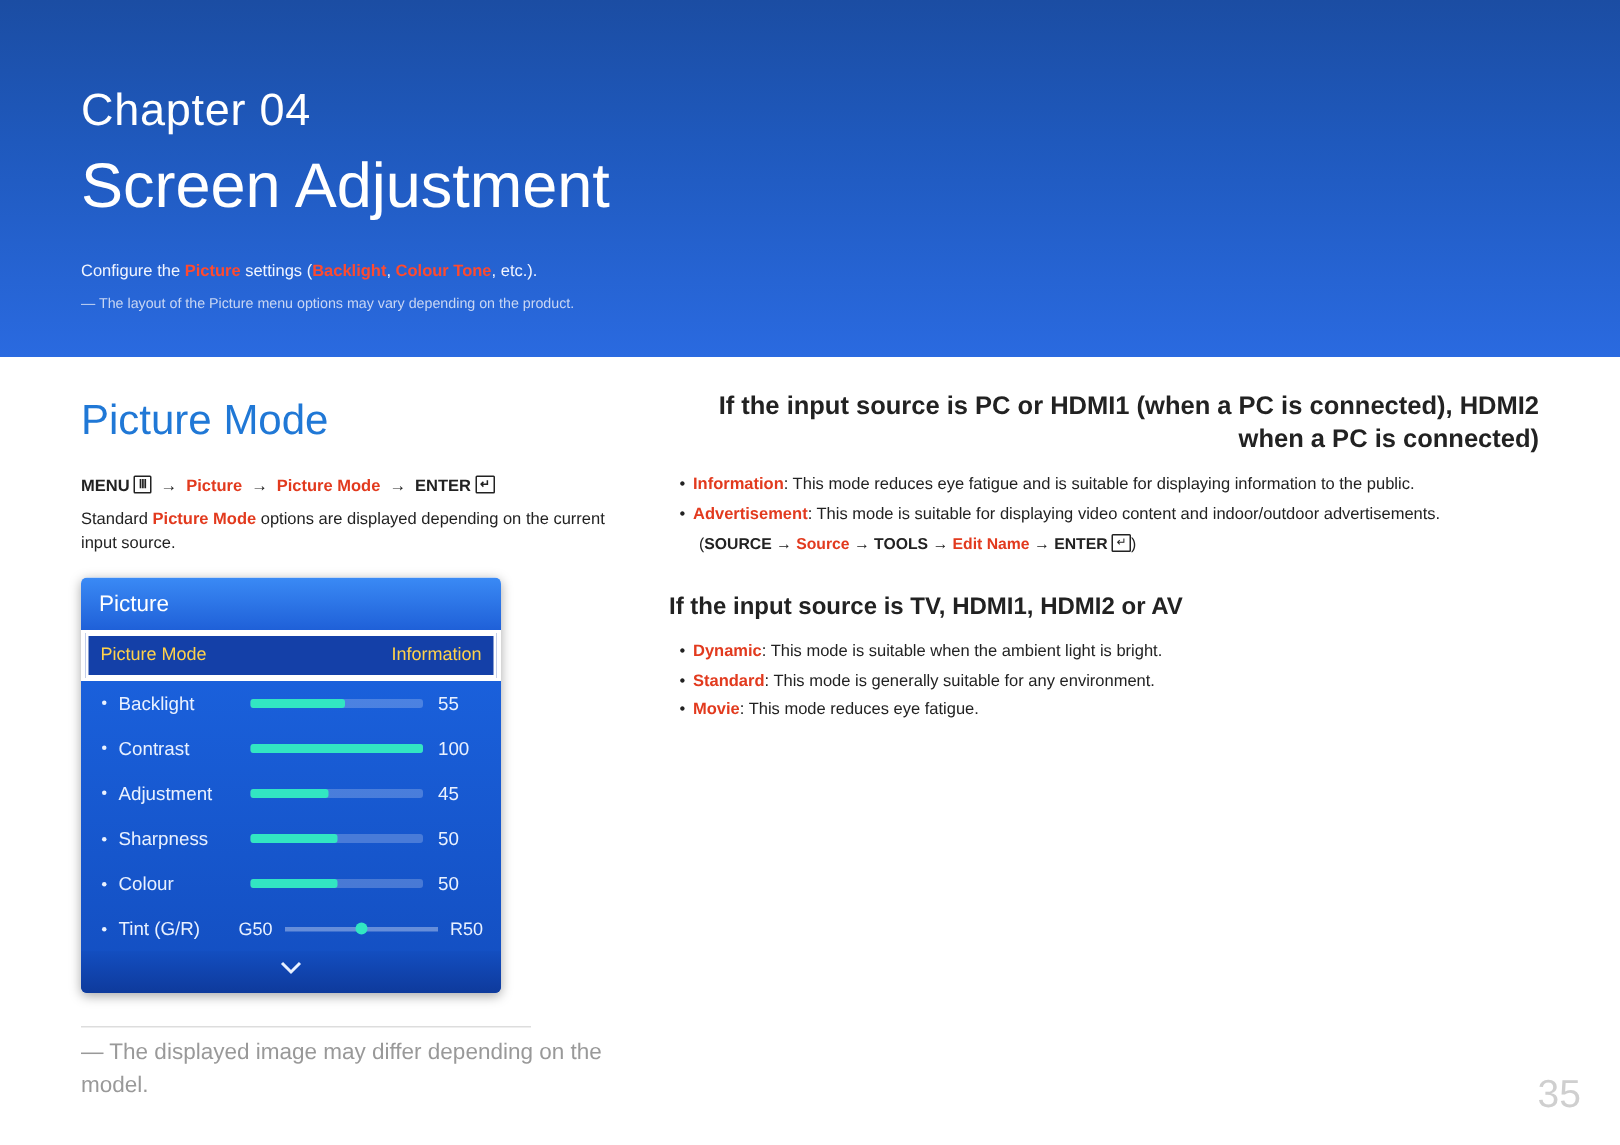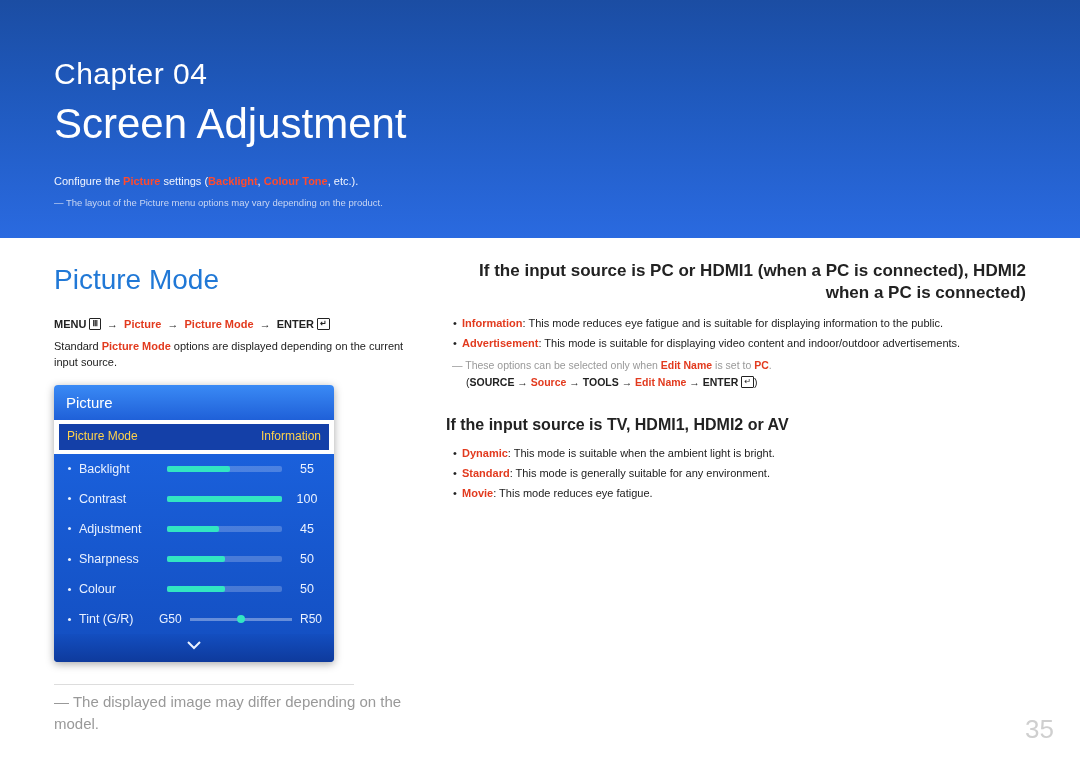--- a/index.html
+++ b/index.html
@@ -89,21 +89,21 @@
     background: rgba(255,255,255,.22);
     margin: 0 10px;
     position: relative;
     border-radius: 2px;
   }
   .osd-item .bar .fill {
     position:absolute; top:0; left:0; bottom:0;
     background: #32e6c2;
     border-radius: 2px;
   }
-  .osd-item .val { flex: 0 0 30px; text-align: center; }
+  .osd-item .val { flex: 0 0 30px; text-align: left; }
 
   .osd-tint .lbl { flex: 0 0 78px; }
   .osd-tint .g { color:#e9f1ff; margin-right:auto; margin-left:2px; font-size:12px; }
   .osd-tint .track {
     flex:1 1 auto; height:3px; background:rgba(255,255,255,.35); position:relative; margin:0 8px;
   }
   .osd-tint .knob {
     position:absolute; top:-3px; left:50%; width:8px; height:8px; margin-left:-4px;
     background:#32e6c2; border-radius:50%;
   }
@@ -252,23 +252,20 @@
     <ul class="bullet-list">
       <li>
           <span class="b">•</span>
           <span><span class="red">Information</span><span>: This mode reduces eye fatigue and is suitable for displaying information to the public.</span></span>
         </li>
       <li>
           <span class="b">•</span>
           <span><span class="red">Advertisement</span><span>: This mode is suitable for displaying video content and indoor/outdoor advertisements.</span></span>
         </li>
     </ul>
-    <div class="note-line">
-      <span>― These options can be selected only when </span><span class="red2">Edit Name</span><span> is set to </span><span class="red2">PC</span><span>.</span>
-    </div>
     <div class="source-line">
       <span>(</span><span class="bold">SOURCE</span>
       <span>→</span>
       <span class="step-red">Source</span>
       <span>→</span>
       <span class="bold">TOOLS</span>
       <span>→</span>
       <span class="step-red">Edit Name</span>
       <span>→</span>
       <span class="bold">ENTER</span>

